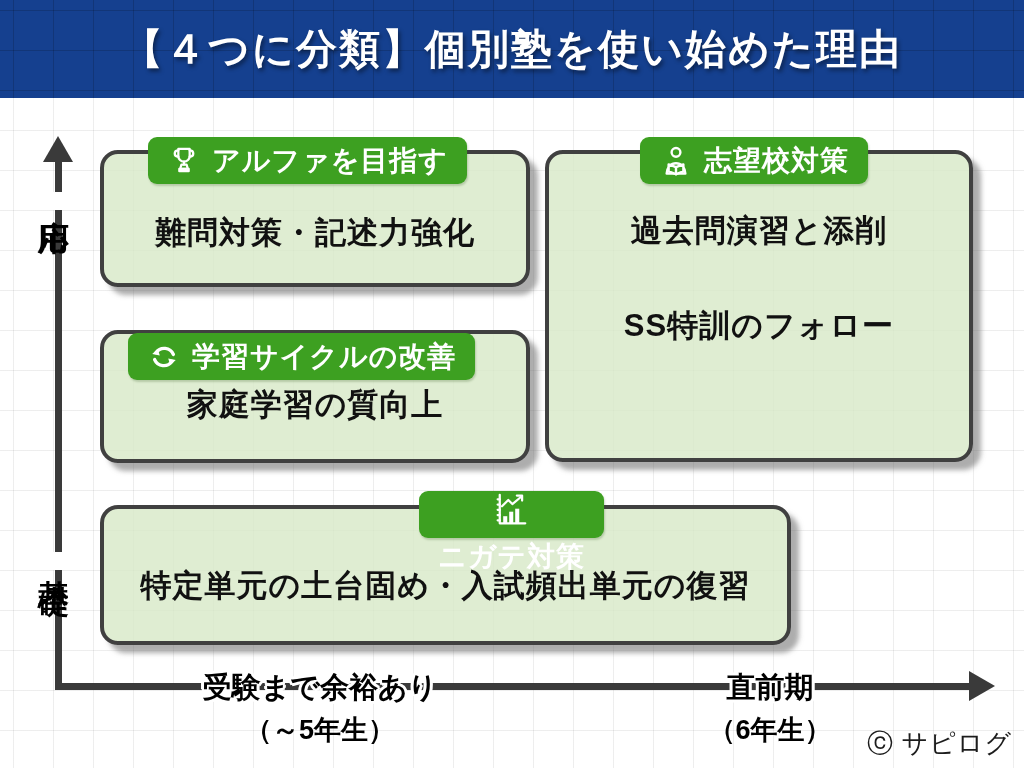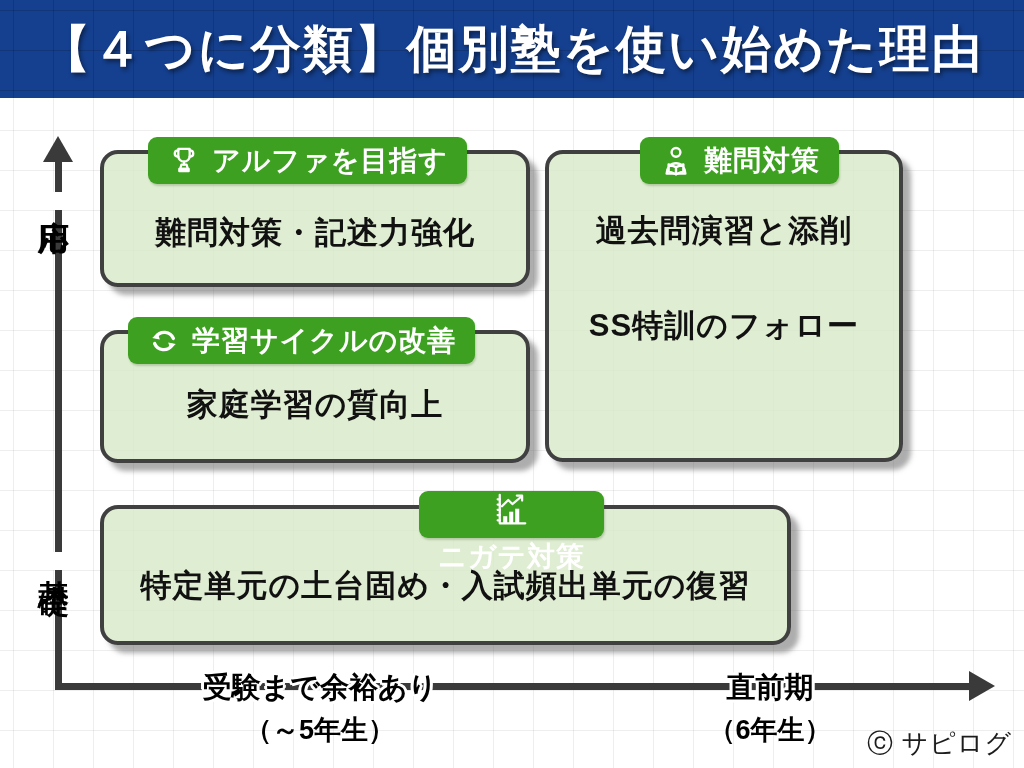--- a/index.html
+++ b/index.html
@@ -17,21 +17,21 @@
   .banner {
     position:absolute; left:0; top:0; width:1024px; height:98px;
     background-color:#15408F;
     background-image:
       linear-gradient(to right, rgba(0,0,0,0.16) 1px, transparent 1px),
       linear-gradient(to bottom, rgba(0,0,0,0.16) 1px, transparent 1px);
     background-size:40px 40px; background-position:13px 10px;
     display:flex; align-items:center; justify-content:center;
   }
   .banner h1 {
-    color:#fff; font-size:50px; font-weight:bold; letter-spacing:2px;
+    color:#fff; font-size:41px; font-weight:bold; letter-spacing:2px;
     text-shadow:2px 3px 4px rgba(0,0,0,0.45);
     text-align:center;
   }
   .card {
     position:absolute;
     background:rgba(215,233,199,0.80);
     border:4px solid #404040;
     border-radius:18px;
     box-shadow:8px 8px 5px rgba(105,105,105,0.55);
   }
@@ -67,26 +67,26 @@
     position:absolute; z-index:2; text-align:center; white-space:nowrap;
     font-size:27px; font-weight:bold; color:#000000;
   }
   .credit {
     position:absolute; right:12px; top:726px; z-index:2;
     font-family:"Liberation Serif","DejaVu Serif",serif;
     font-size:26px; color:#1c1c1c; letter-spacing:1px;
   }
   
   #card-alpha  { left:100px; top:150px; width:430px; height:137px; }
-  #card-school { left:545px; top:150px; width:358px; height:312px; }
+  #card-school { left:545px; top:150px; width:428px; height:312px; }
   #card-cycle  { left:100px; top:330px; width:430px; height:133px; }
   #card-weak   { left:100px; top:505px; width:691px; height:140px; }
   #badge-alpha  { left:148px; top:137px; }
   #badge-school { left:640px; top:137px; }
-  #badge-cycle  { left:128px; top:317px; }
+  #badge-cycle  { left:128px; top:333px; }
   #badge-weak   { left:419px; top:491px;flex-direction:column; }
 </style>
 </head>
 <body>
 
 <div class="banner">
   <h1>【４つに分類】個別塾を使い始めた理由</h1>
 </div>
 
 <div class="axis" style="left:55px; top:156px; width:7px; height:534px;"></div>
@@ -125,21 +125,21 @@
 </div>
 <div class="badge" id="badge-school">
   <span>
     <svg width="34" height="34" viewBox="0 0 24 24" fill="none" stroke="#fff" stroke-width="1.7" stroke-linecap="round" stroke-linejoin="round">
       <circle cx="12" cy="5.9" r="3.1"></circle>
       <path d="M5.4 20.8c.3-4.4 3-7.2 6.6-7.2s6.3 2.8 6.6 7.2z"></path>
       <path d="M6.8 14.4 12 16.4l5.2-2v5L12 21.3l-5.2-1.9z" fill="#3DA021"></path>
       <path d="M12 16.4v4.9"></path>
     </svg>
   </span>
-  <span>難問対策</span>
+  <span>志望校対策</span>
 </div>
 
 <div class="card" id="card-cycle">
   <div class="card-line" style="top:50px;">家庭学習の質向上</div>
 </div>
 <div class="badge" id="badge-cycle">
   <span>
     <svg width="34" height="34" viewBox="0 0 24 24" fill="none" stroke="#fff" stroke-width="2.4" stroke-linecap="round">
       <path d="M18.6 10.2A7 7 0 0 0 6.4 8.9"></path>
       <path d="M5.4 13.8a7 7 0 0 0 12.2 1.3"></path>

